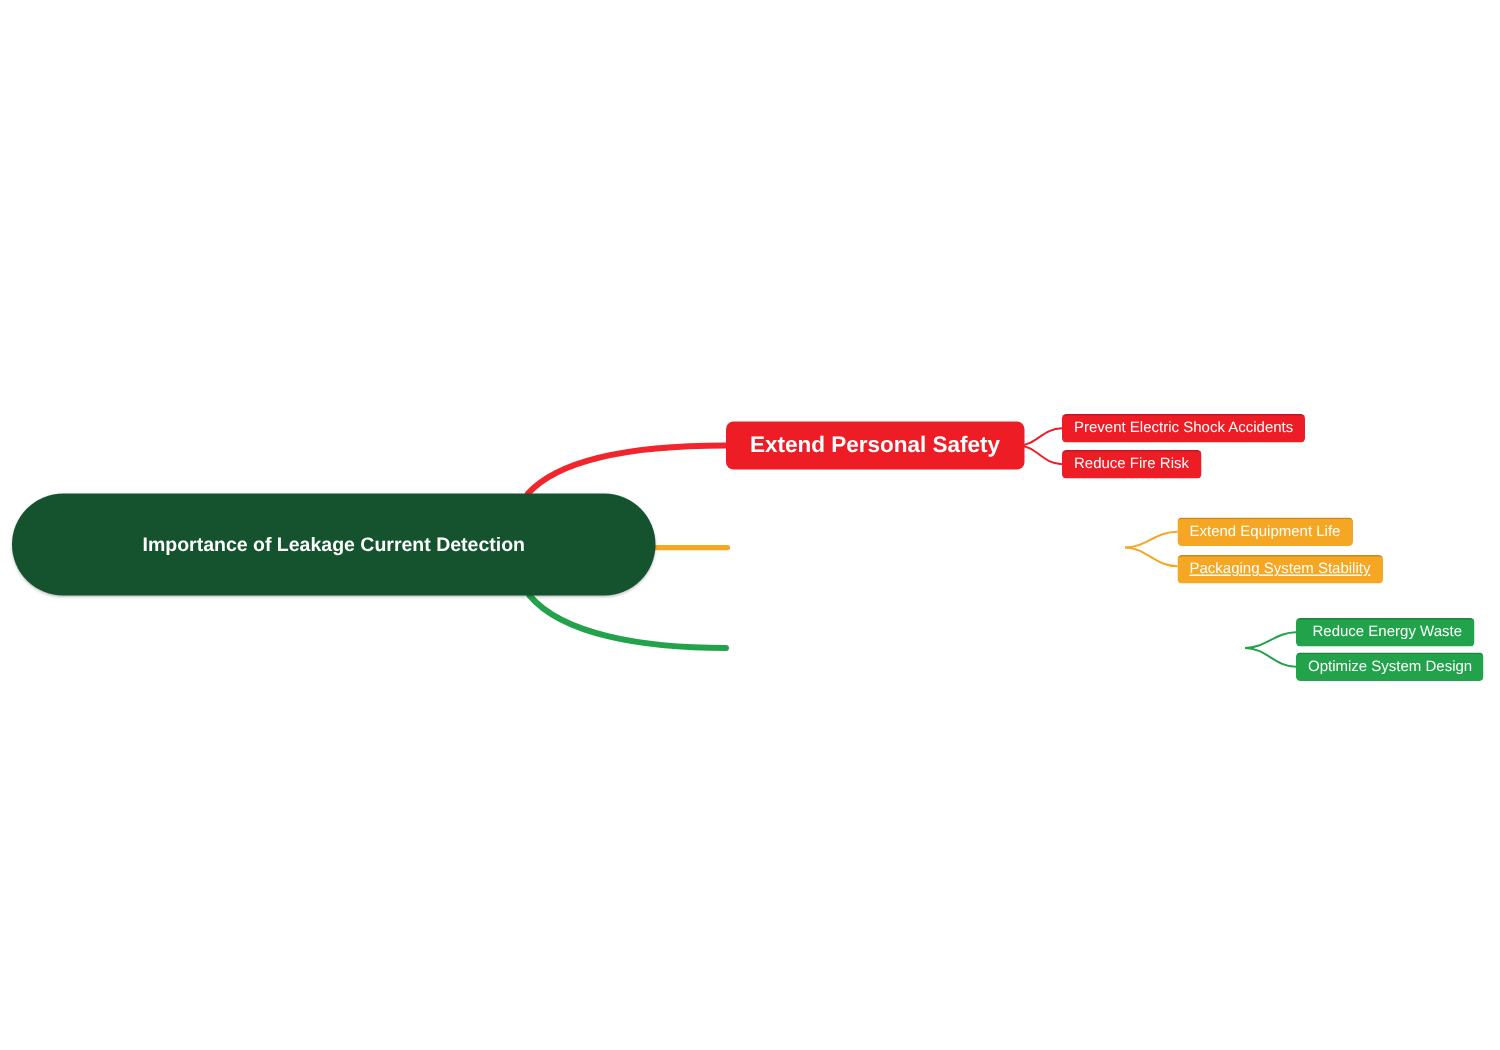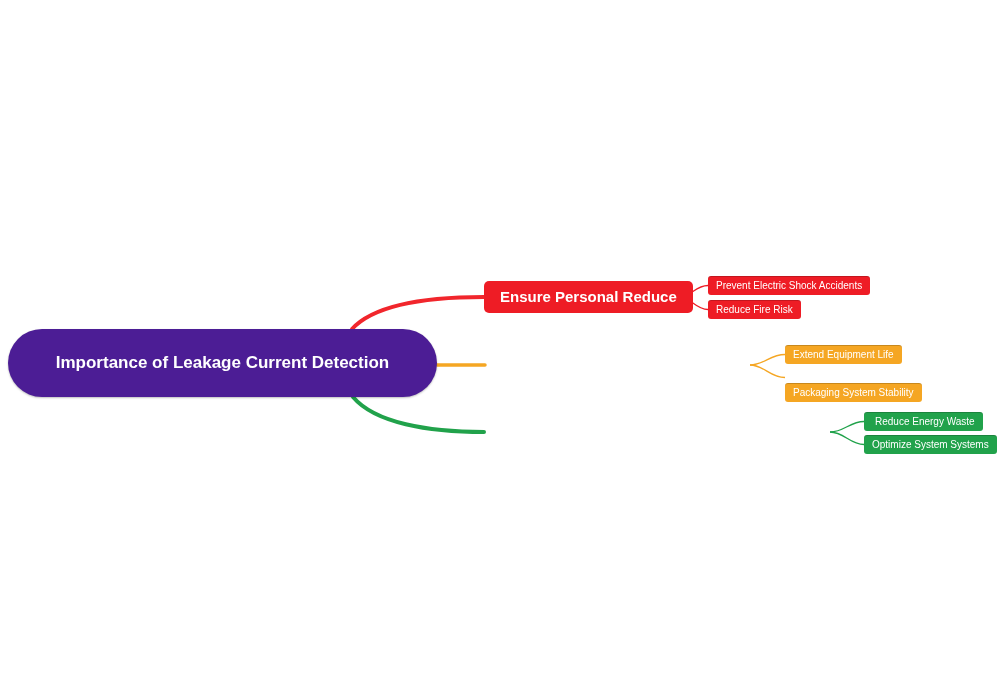--- a/index.html
+++ b/index.html
@@ -27,27 +27,27 @@
     position: absolute;
     box-sizing: border-box;
     white-space: nowrap;
     color: #ffffff;
   }
   .root-node {
     left: 8px;
     top: 329px;
     width: 429px;
     height: 68px;
-    background: #4c1d95;
+    background: #14532d;
     border-radius: 34px;
     display: flex;
     align-items: center;
     justify-content: center;
     text-align: center;
-    font-size: 17px;
+    font-size: 13px;
     font-weight: bold;
     line-height: 24px;
     padding: 0 38px;
     white-space: normal;
     box-shadow: 0 1px 2px rgba(0,0,0,0.25);
     cursor: default;
   }
   .branch-node {
     height: 32px;
     line-height: 32px;
@@ -74,21 +74,21 @@
 
   
   .bn-safety    { left: 484px; top: 281px; min-width: 195px; }
   .bn-equipment { left: 485px; top: 349px; min-width: 265px; }
   .bn-energy    { left: 485px; top: 416px; min-width: 345px; }
 
   
   .cn-shock     { left: 708px; top: 276px; }
   .cn-fire      { left: 708px; top: 300px; }
   .cn-extend    { left: 785px; top: 345px; }
-  .cn-packaging { left: 785px; top: 383px; }
+  .cn-packaging { left: 785px; top: 370px; text-decoration: underline; }
   .cn-waste     { left: 864px; top: 412px; padding-left: 11px; }
   .cn-optimize  { left: 864px; top: 435px; }
 </style>
 </head>
 <body>
 
 <div class="canvas">
 
   <svg class="connectors" viewBox="0 0 1000 700" xmlns="http://www.w3.org/2000/svg">
 
@@ -104,36 +104,36 @@
 
     <path d="M830,432 C844,432 850,421.5 864,421.5" fill="none" stroke="#21a24b" stroke-width="1.3"></path>
     <path d="M830,432 C844,432 850,444.5 864,444.5" fill="none" stroke="#21a24b" stroke-width="1.3"></path>
   </svg>
 
   <div class="node root-node">
     <span>Importance of Leakage Current Detection</span>
   </div>
 
   <div class="node branch-node red bn-safety">
-    <span>Ensure Personal Reduce</span>
+    <span>Extend Personal Safety</span>
   </div>
   <div class="node child-node red cn-shock">
     <span>Prevent Electric Shock Accidents</span>
   </div>
   <div class="node child-node red cn-fire">
     <span>Reduce Fire Risk</span>
   </div>
 
   <div class="node child-node orange cn-extend">
     <span>Extend Equipment Life</span>
   </div>
   <div class="node child-node orange cn-packaging">
     <span>Packaging System Stability</span>
   </div>
 
   <div class="node child-node green cn-waste">
     <span>Reduce Energy Waste</span>
   </div>
   <div class="node child-node green cn-optimize">
-    <span>Optimize System Systems</span>
+    <span>Optimize System Design</span>
   </div>
 
 </div>
 
 </body></html>

